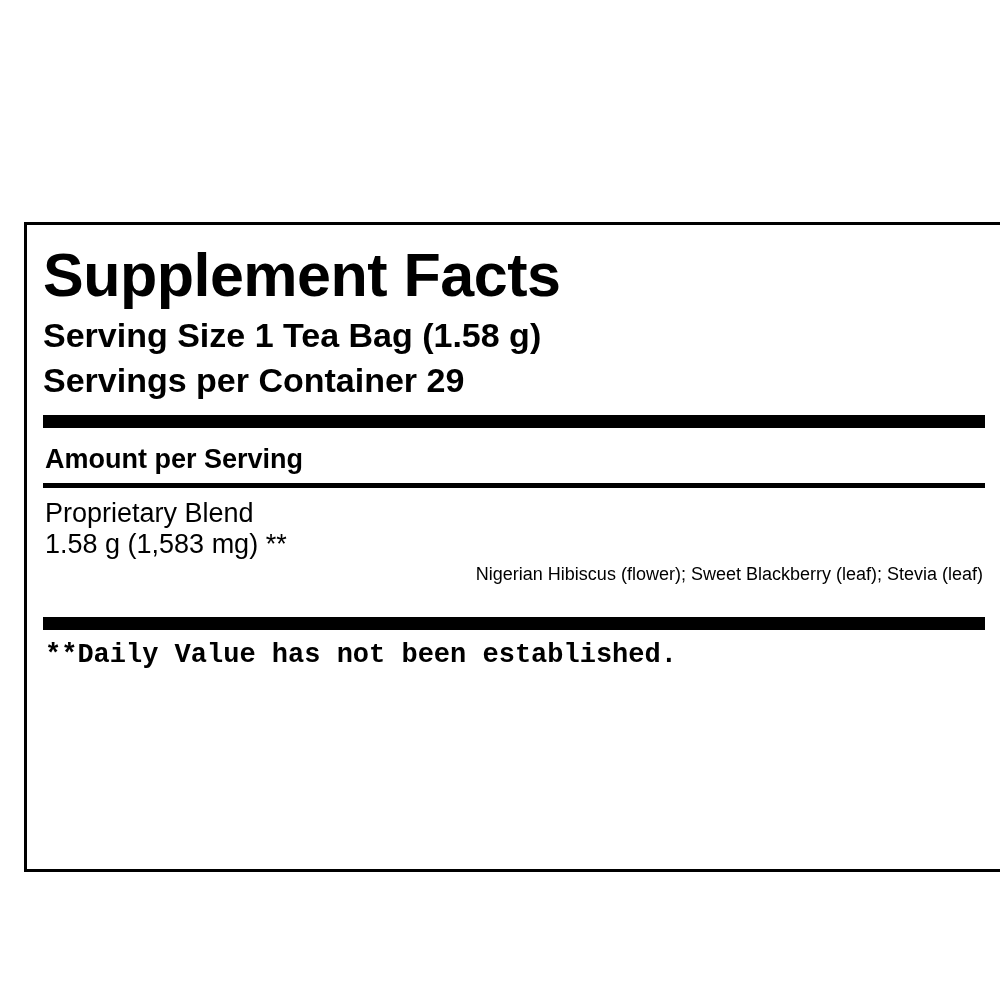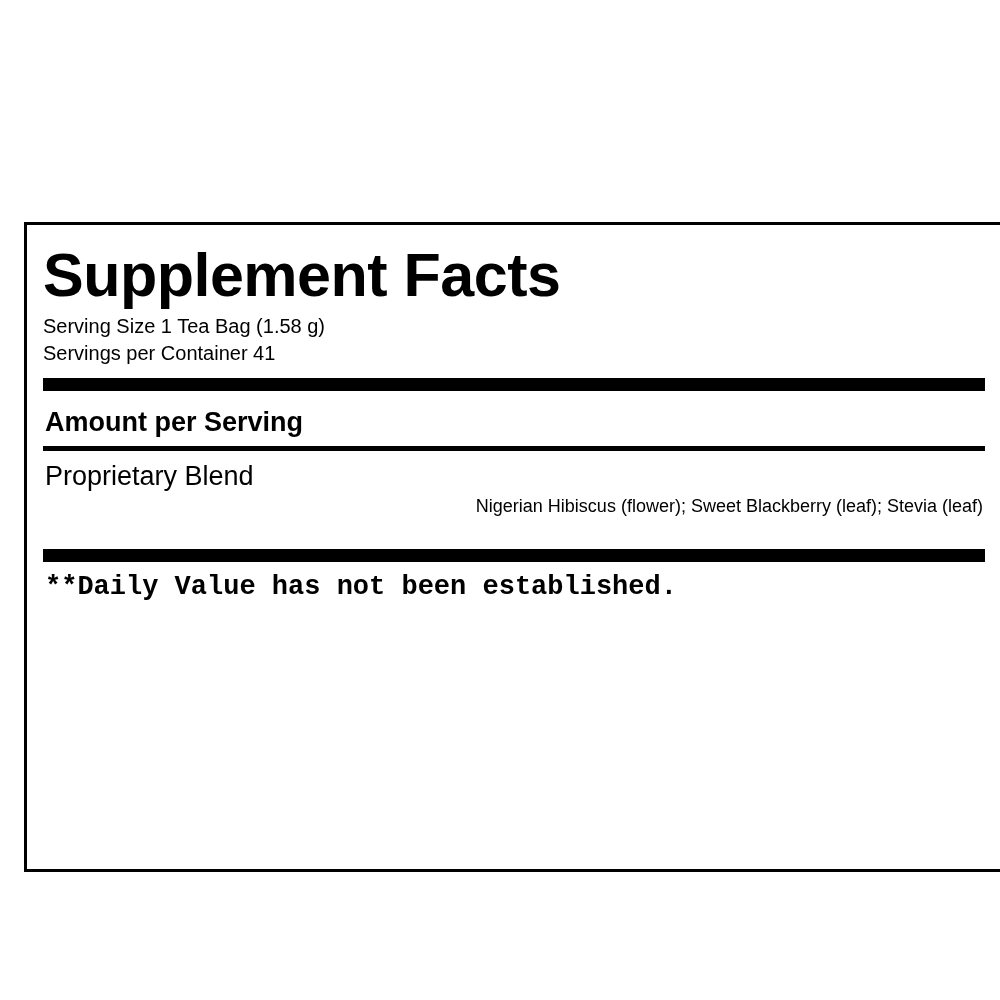--- a/index.html
+++ b/index.html
@@ -34,22 +34,22 @@
   .title {
     font-size: 61px;
     font-weight: bold;
     line-height: 1.05;
     letter-spacing: -0.5px;
     margin: 0 0 6px 0;
     white-space: nowrap;
   }
 
   .serving-line {
-    font-size: 20px;
-    font-weight: normal;
+    font-size: 34px;
+    font-weight: bold;
     line-height: 1.33;
     white-space: nowrap;
   }
 
   .rule-thick {
     height: 13px;
     background: #000000;
     margin: 12px 0 0 0;
   }
   .rule-thin {
@@ -96,32 +96,33 @@
 </style>
 </head>
 <body>
 
 <div class="panel">
   <div class="inner">
 
     <div class="title">Supplement Facts</div>
 
     <div class="serving-line">Serving Size 1 Tea Bag (1.58 g)</div>
-    <div class="serving-line">Servings per Container 41</div>
+    <div class="serving-line">Servings per Container 29</div>
 
     <div class="rule-thick"></div>
 
     <div class="amount-row">
       <span>Amount per Serving</span>
     </div>
 
     <div class="rule-thin"></div>
 
     <div class="blend-row">
       <span>Proprietary Blend</span>
+      <span class="blend-amount">1.58 g (1,583 mg) **</span>
     </div>
 
     <div class="ingredients">Nigerian Hibiscus (flower); Sweet Blackberry (leaf); Stevia (leaf)</div>
 
     <div class="sp-gap-a"></div>
 
     <div class="rule-thick"></div>
 
     <div class="footnote">**Daily Value has not been established.</div>
 

